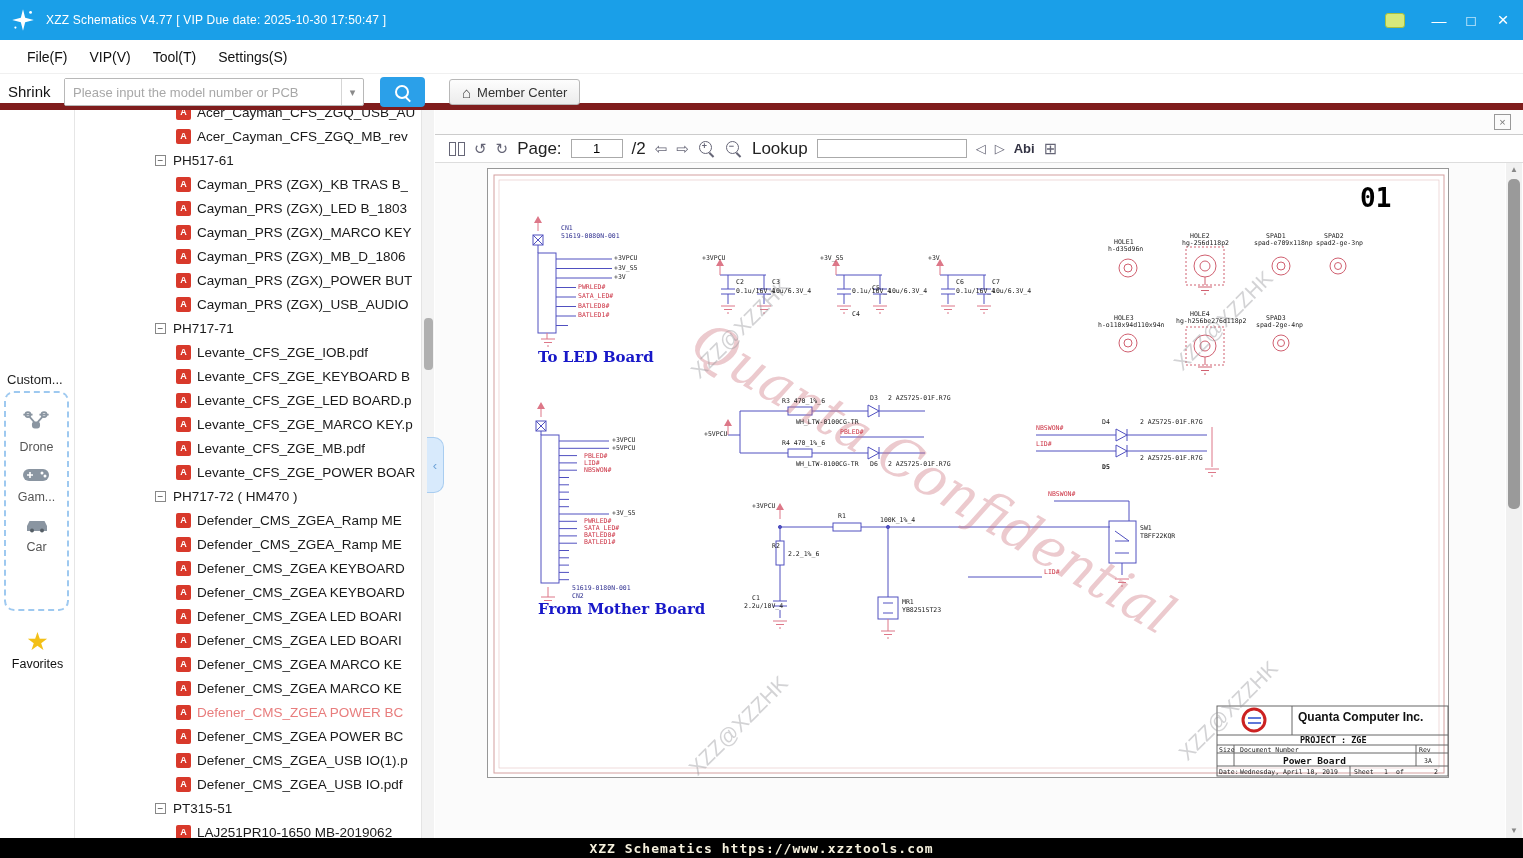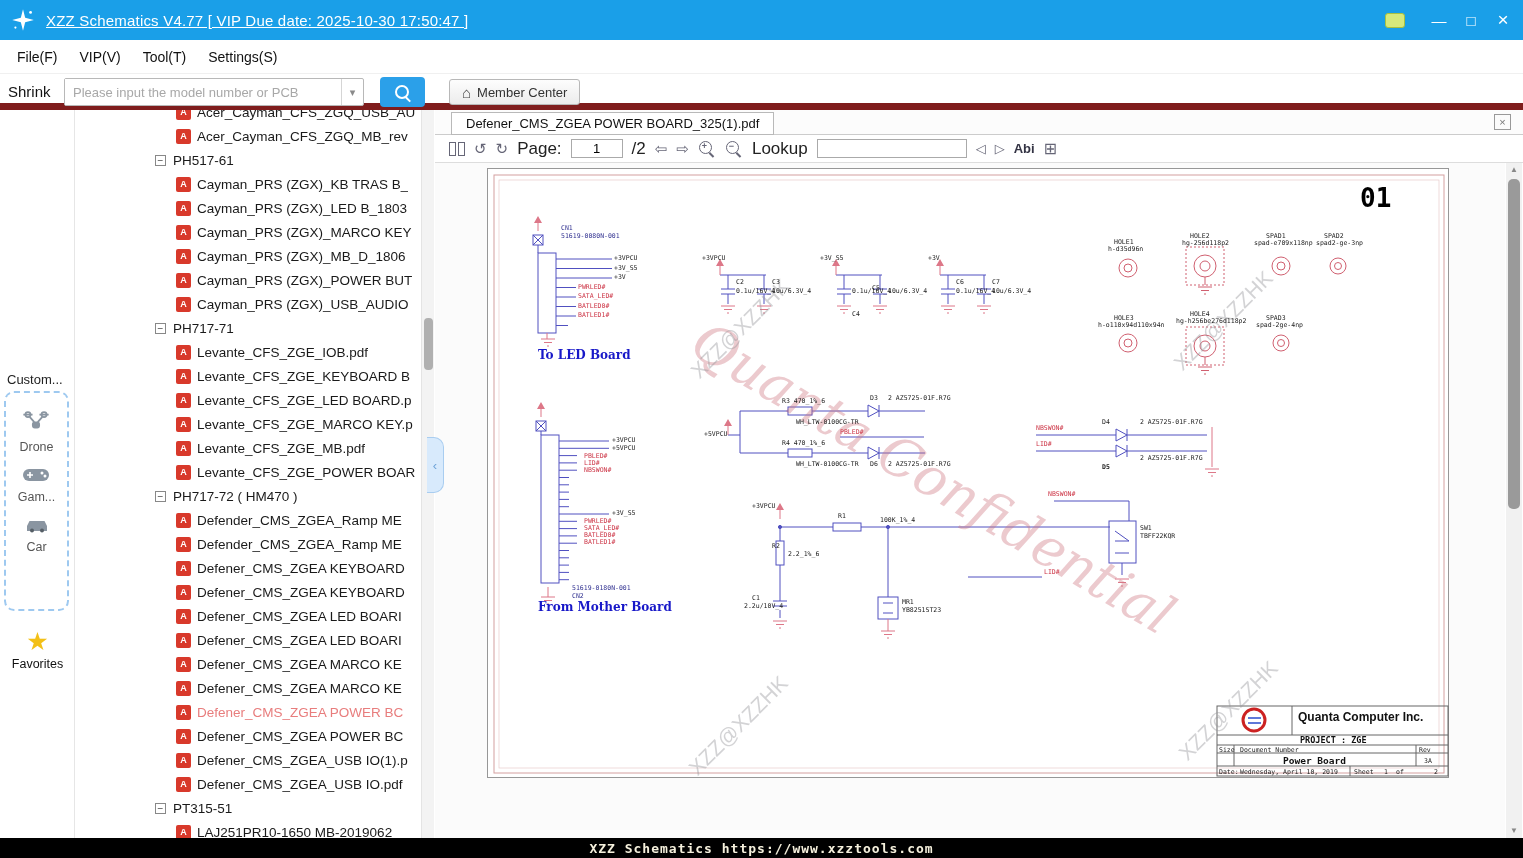--- a/index.html
+++ b/index.html
@@ -2,28 +2,28 @@
 <html><head>
 <meta charset="utf-8">
 <style>
 *{box-sizing:border-box;margin:0;padding:0;}
 body{font-family:"Liberation Sans",sans-serif;background:#c8c8c8;}
 .app{position:relative;width:1523px;height:858px;background:#fff;overflow:hidden;}
 
 
 .titlebar{position:absolute;left:0;top:0;width:100%;height:40px;background:#1a9fe8;display:flex;align-items:center;color:#fff;}
 .app-logo{width:26px;height:26px;margin:0 10px 0 10px;flex:0 0 auto;}
-.title-text{font-size:15px;letter-spacing:.2px;text-decoration:underline;}
+.title-text{font-size:12px;letter-spacing:.2px;}
 .tbar-right{margin-left:auto;display:flex;align-items:center;height:100%;}
 .vip-card{width:20px;height:15px;background:#d6e97c;border:1px solid #a9c040;border-radius:3px;margin-right:18px;}
 .win-btn{width:32px;height:40px;display:flex;align-items:center;justify-content:center;font-size:15px;color:#fff;cursor:default;}
 .win-btn.close{font-size:19px;margin-right:4px;}
 
 
-.menubar{position:absolute;left:0;top:40px;width:100%;height:34px;background:#fff;display:flex;align-items:center;padding-left:6px;border-bottom:1px solid #f0f0f0;}
+.menubar{position:absolute;left:0;top:40px;width:100%;height:34px;background:#fff;display:flex;align-items:center;padding-left:16px;border-bottom:1px solid #f0f0f0;}
 .menu-item{padding:0 11px;font-size:14px;color:#111;}
 
 
 .searchrow{position:absolute;left:0;top:74px;width:100%;height:36px;background:#fff;border-bottom:7px solid #7f1d1d;}
 .shrink{position:absolute;left:8px;top:0;line-height:36px;font-size:15px;color:#111;}
 .combo{position:absolute;left:64px;top:4px;width:300px;height:28px;border:1px solid #b8b8b8;border-radius:2px;background:#fff;}
 .combo-input{position:absolute;left:0;top:0;width:276px;height:26px;border:none;outline:none;padding:0 8px;font-size:13px;color:#333;font-family:"Liberation Sans",sans-serif;}
 .combo-input::placeholder{color:#a8a8a8;}
 .combo-caret{position:absolute;right:0;top:0;width:22px;height:26px;border-left:1px solid #d5d5d5;color:#8a8a8a;font-size:11px;display:flex;align-items:center;justify-content:center;}
 .search-btn{position:absolute;left:380px;top:3px;width:45px;height:30px;background:#2ba0e9;border:none;border-radius:4px;display:flex;align-items:center;justify-content:center;}
@@ -88,21 +88,21 @@
 .grid-ic{font-size:16px;}
 
 
 .viewer{position:absolute;left:435px;top:163px;width:1070px;height:675px;background:#fbfbfb;overflow:hidden;}
 .page{position:absolute;left:52px;top:5px;width:962px;height:610px;background:#fff;border:1px solid #979797;}
 .schem-svg{position:absolute;left:0;top:0;width:962px;height:610px;}
 .sl{position:absolute;font-size:6.5px;line-height:1.1;white-space:nowrap;font-family:"DejaVu Sans Mono",monospace;}
 .sl.k{color:#222;}
 .sl.r{color:#cc3344;}
 .sl.bl{color:#303090;}
-.sl.b{color:#1818c8;font-weight:bold;font-size:12px;font-family:"DejaVu Serif",serif;}
+.sl.b{color:#1818c8;font-weight:bold;font-size:15px;font-family:"DejaVu Serif",serif;}
 .page-num{position:absolute;left:872px;top:14px;font-size:26px;font-weight:bold;color:#000;font-family:"DejaVu Sans Mono",monospace;}
 .wm-main{position:absolute;left:225px;top:140px;font-family:"DejaVu Serif",serif;font-style:italic;font-size:54px;color:rgba(205,115,125,0.38);transform:rotate(31deg);transform-origin:0 0;white-space:nowrap;pointer-events:none;}
 .wm-s{position:absolute;font-size:21px;color:rgba(150,150,155,0.42);transform:rotate(-45deg);transform-origin:0 0;white-space:nowrap;pointer-events:none;}
 .tb-company{position:absolute;left:810px;top:541px;font-size:12px;font-weight:bold;color:#111;}
 .tb-project{position:absolute;left:812px;top:566px;font-size:8.5px;font-weight:bold;color:#111;font-family:"DejaVu Sans Mono",monospace;}
 .tb-title{position:absolute;left:795px;top:586px;font-size:9.5px;font-weight:bold;color:#111;font-family:"DejaVu Sans Mono",monospace;}
 .tb-xs{position:absolute;font-size:6.5px;color:#222;font-family:"DejaVu Sans Mono",monospace;}
 
 
 .v-scroll{position:absolute;left:1506px;top:163px;width:16px;height:675px;background:#f1f1f1;}
@@ -333,23 +333,20 @@
           <span class="tree-label">LAJ251PR10-1650 MB-2019062</span>
         </div>
       </div>
   </div>
   <div class="tree-scroll">
     <div class="tree-thumb"></div>
   </div>
   <div class="collapse-handle">‹</div>
 
   <div class="tabbar">
-    <div class="doc-tab">
-      <span>Defener_CMS_ZGEA POWER BOARD_325(1).pdf</span>
-    </div>
     <span class="tab-close">×</span>
   </div>
 
   <div class="toolbar">
     <span class="two-page">
         <i></i>
         <i></i>
       </span>
     <span class="rot">↺</span>
     <span class="rot">↻</span>

